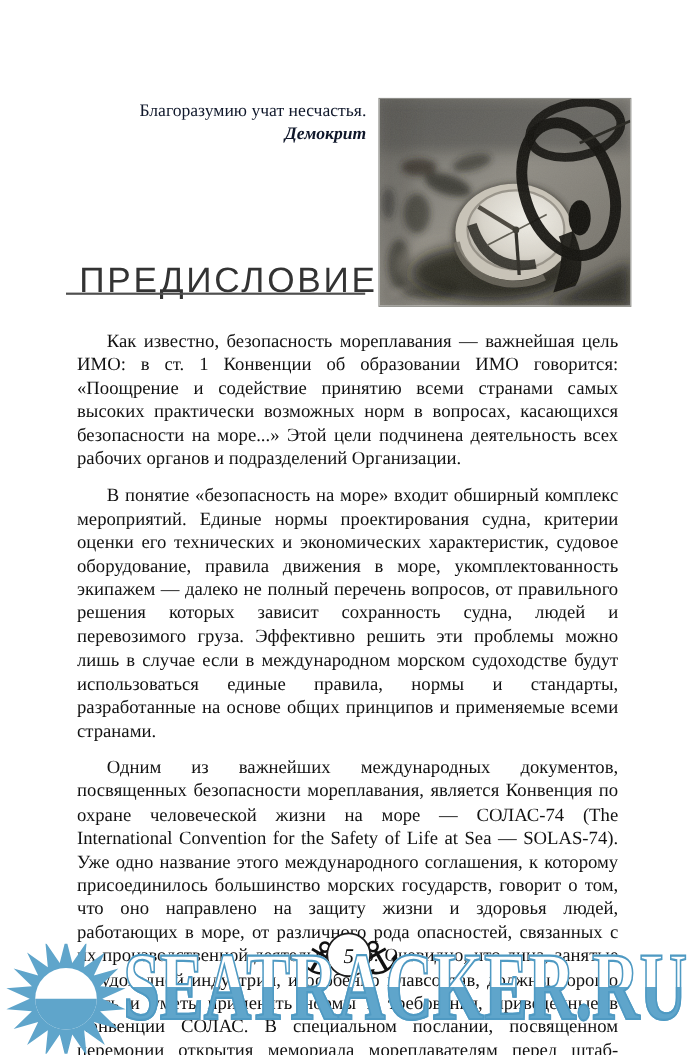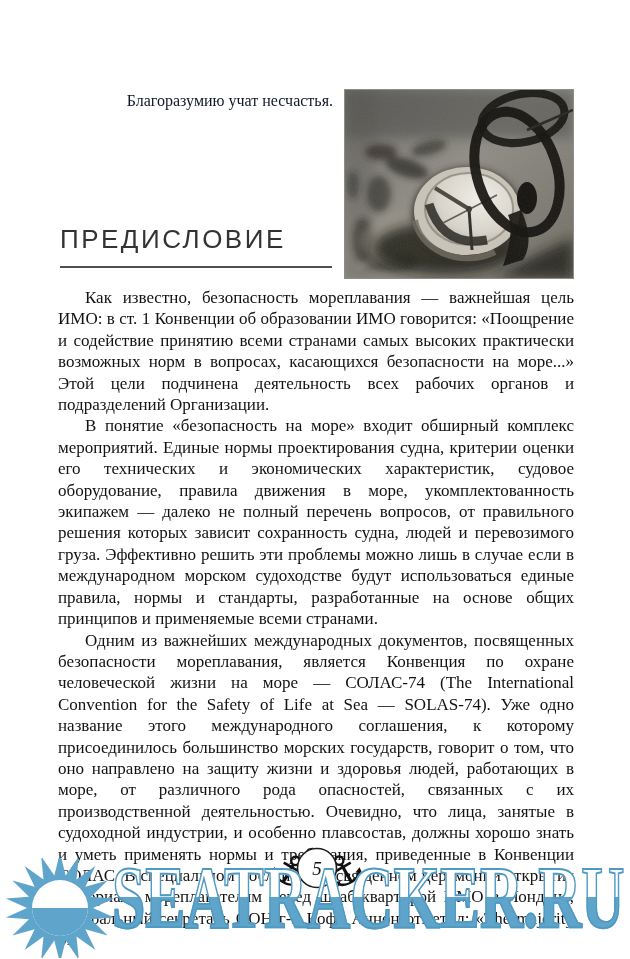--- a/index.html
+++ b/index.html
@@ -13,34 +13,34 @@
     font-size:16px; line-height:21px; color:#0f172a;
   }
   .epigraph .author{font-weight:bold; font-style:italic;}
   
   .photo{
     position:absolute; left:345px; top:90px; width:228px; height:188px;
     outline:1px solid #8d8d88;
   }
   
   .title{
-    position:absolute; left:60px; top:224px; margin:0;
+    position:absolute; left:60px; top:224px; margin:12px;
     font-family:"Liberation Sans", sans-serif; font-weight:400;
-    font-size:26px; letter-spacing:2.5px; color:#333;
+    font-size:32px; letter-spacing:2.5px; color:#333;
   }
   .title-rule{
     position:absolute; left:60px; top:266px; width:272px; height:2px;
     background:#4f4f4f;
   }
   
   .body-text{
     position:absolute; left:58px; top:287px; width:516px;
     font-size:17px; line-height:21.4px; text-align:justify; color:#121212;
   }
-  .body-text p{margin:0; text-indent:27px;}
+  .body-text p{margin:12px; text-indent:27px;}
   
   .ornament{
     position:absolute; left:257px; top:840px; width:120px; height:56px;
   }
   
   .watermark{position:absolute; left:0; top:856px; width:614px; height:103px;text-decoration:underline;}
   .wm-sun{position:absolute; left:2px; top:2px; width:116px; height:100px;}
   .wm-text{
     position:absolute; left:112px; top:-8px; margin:0;
     font-family:"Liberation Serif", serif; font-weight:bold; font-size:88px;
@@ -57,20 +57,21 @@
     }
   }
 </style>
 </head>
 <body>
 
 <div class="page">
 
   <div class="epigraph">
     <div>Благоразумию учат несчастья.</div>
+    <div class="author">Демокрит</div>
   </div>
 
   <svg class="photo" viewBox="0 0 228 188" preserveAspectRatio="none" aria-hidden="true">
     <defs>
       <linearGradient id="pbg" x1="0" y1="0" x2="1" y2="1">
         <stop offset="0" stop-color="#6b6a65"></stop>
         <stop offset="0.45" stop-color="#8f8c84"></stop>
         <stop offset="1" stop-color="#6e6b63"></stop>
       </linearGradient>
       <radialGradient id="dialg" cx="0.62" cy="0.35" r="0.85">

